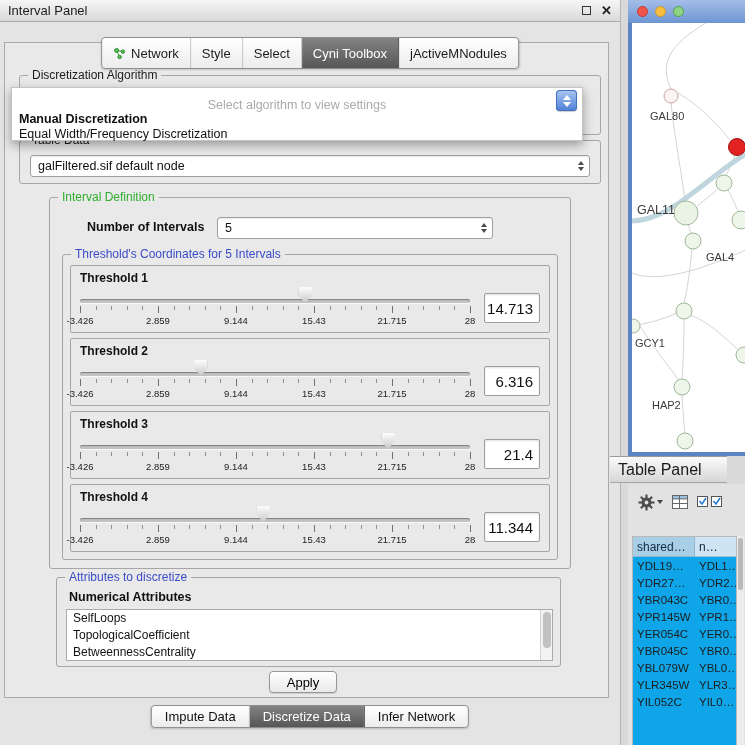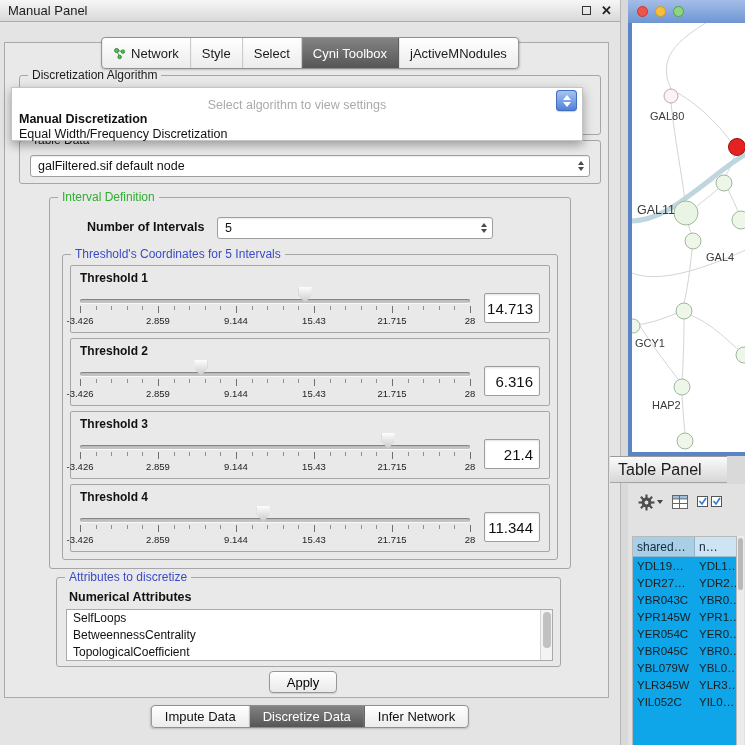--- a/index.html
+++ b/index.html
@@ -119,21 +119,21 @@
   .tp-scroll { position:absolute; right:1px; top:52px; bottom:0; width:7px; background:#ececec; }
   .tp-thumb { position:absolute; left:1px; right:1px; top:2px; height:52px; background:#b9b9b9; border-radius:3px; }
 </style>
 </head>
 <body>
 
 <div class="stage">
 
   <div class="control-panel">
     <div class="titlebar">
-      <span class="title">Manual Panel</span>
+      <span class="title">Interval Panel</span>
       <span class="spacer"></span>
       <span class="win-float"></span>
       <span class="win-close">✕</span>
     </div>
 
     <div class="cp-tabs">
       <div class="cp-tab">
         <svg width="13" height="13" viewBox="0 0 13 13">
           <line x1="3.5" y1="3.5" x2="9.5" y2="4.5" stroke="#3aa33a" stroke-width="1"></line>
           <line x1="3.5" y1="3.5" x2="6.5" y2="10" stroke="#3aa33a" stroke-width="1"></line>
@@ -390,22 +390,22 @@
           </div>
 
         </div>
       </div>
 
       <div class="group attrs-group">
         <span class="gtitle blue">Attributes to discretize</span>
         <span class="attrs-sublabel">Numerical Attributes</span>
         <div class="attr-list">
           <div class="attr-item">SelfLoops</div>
+            <div class="attr-item">TopologicalCoefficient</div>
             <div class="attr-item">BetweennessCentrality</div>
-            <div class="attr-item">TopologicalCoefficient</div>
             <div class="attr-scrollbar">
             <div class="attr-thumb"></div>
           </div>
         </div>
       </div>
 
       <button class="apply-btn">Apply</button>
     </div>
 
     <div class="bottom-tabs">

